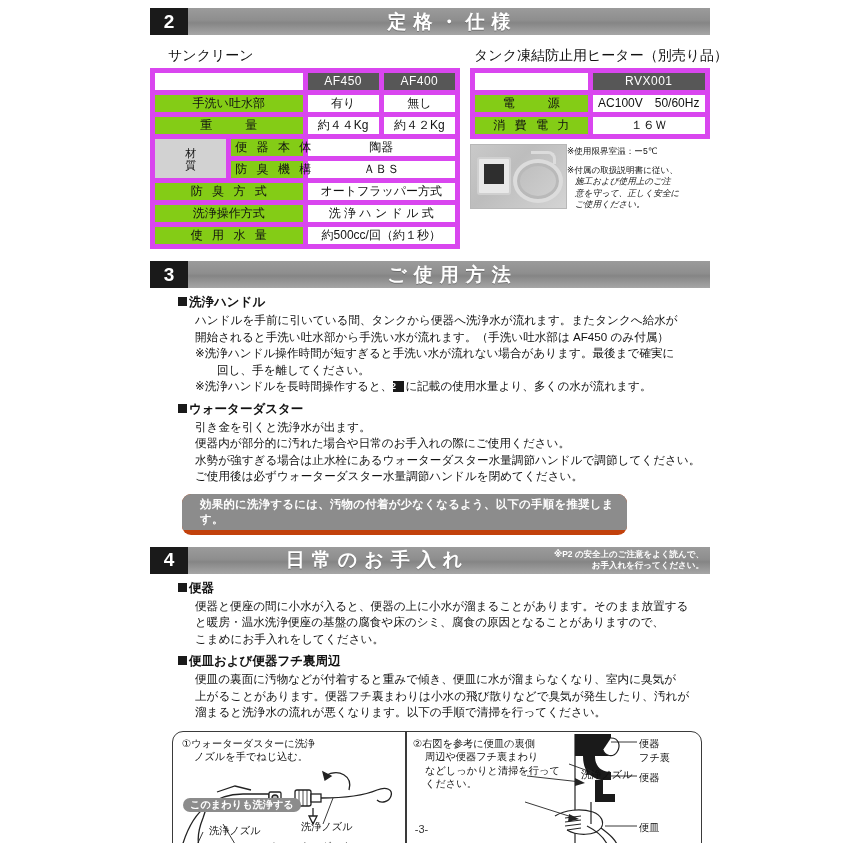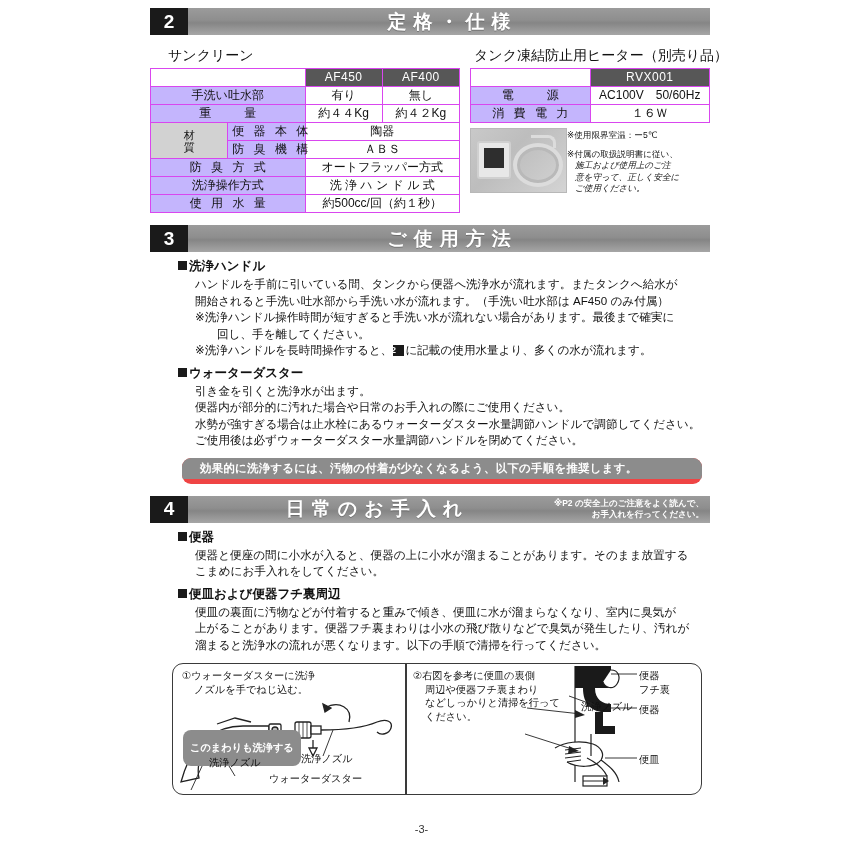--- a/index.html
+++ b/index.html
@@ -89,37 +89,37 @@
     white-space: nowrap;
   }
   .tbl-caption.r { padding-left: 4px; }
 
   table.spec {
     border-collapse: collapse;
     width: 100%;
     table-layout: fixed;
   }
   table.spec td {
-    border: 1px solid #d946ef;
+    border: 5px solid #d946ef;
     height: 17px;
     font-size: 12px;
     text-align: center;
     padding: 0 1px;
     background: #ffffff;
     line-height: 15px;
     white-space: nowrap;
   }
   table.spec td.hd {
     background: #575757;
     color: #ffffff;
     font-size: 12px;
     letter-spacing: .5px;
   }
   table.spec td.lbl {
-    background: #c4b5fd;
+    background: #84cc16;
     letter-spacing: 3px;
     text-indent: 3px;
   }
   table.spec td.lbl.tight { letter-spacing: 0px; text-indent: 0; }
   table.spec td.vlbl {
     background: #d2d2d2;
     width: 15px;
     font-size: 11px;
     line-height: 12px;
     letter-spacing: 0;
@@ -210,22 +210,22 @@
     height: 11px;
     line-height: 11px;
     text-align: center;
     vertical-align: 1px;
     margin: 0 1px;
   }
 
   
   .tipbox {
     margin: 9px 0 0 32px;
-    width: 520px;
-    background: #ef4444;
+    width: 445px;
+    background: #c2410c;
     border-radius: 9px;
     overflow: hidden;
     padding-bottom: 5px;
   }
   .tipbox-head {
     background: #8c8c8c;
     color: #ffffff;
     font-size: 11.4px;
     font-weight: bold;
     padding: 3px 0 3px 18px;
@@ -279,21 +279,21 @@
     font-size: 10.2px;
     white-space: nowrap;
   }
   .pill {
     position: absolute;
     background: #8c8c8c;
     color: #fff;
     font-size: 10.2px;
     font-weight: bold;
     border-radius: 8px;
-    padding: 11px 7px;
+    padding: 0 7px;
     white-space: nowrap;
   }
   svg.fig-art { position: absolute; left: 0; top: 0; }
 
   .pagenum {
     position: absolute;
     left: 0; right: 0;
     bottom: 8px;
     text-align: center;
     font-size: 11px;
@@ -429,20 +429,21 @@
         <div>※P2 の安全上のご注意をよく読んで、</div>
         <div>お手入れを行ってください。</div>
       </div>
     </div>
 
     <div class="subhead">
       <span class="sq"></span><span>便器</span>
     </div>
     <div class="para">
       <span class="hang">便器と便座の間に小水が入ると、便器の上に小水が溜まることがあります。そのまま放置する</span>
+      <span class="hang">と暖房・温水洗浄便座の基盤の腐食や床のシミ、腐食の原因となることがありますので、</span>
       <span class="hang">こまめにお手入れをしてください。</span>
     </div>
 
     <div class="subhead">
       <span class="sq"></span><span>便皿および便器フチ裏周辺</span>
     </div>
     <div class="para">
       <span class="hang">便皿の裏面に汚物などが付着すると重みで傾き、便皿に水が溜まらなくなり、室内に臭気が</span>
       <span class="hang">上がることがあります。便器フチ裏まわりは小水の飛び散りなどで臭気が発生したり、汚れが</span>
       <span class="hang">溜まると洗浄水の流れが悪くなります。以下の手順で清掃を行ってください。</span>

